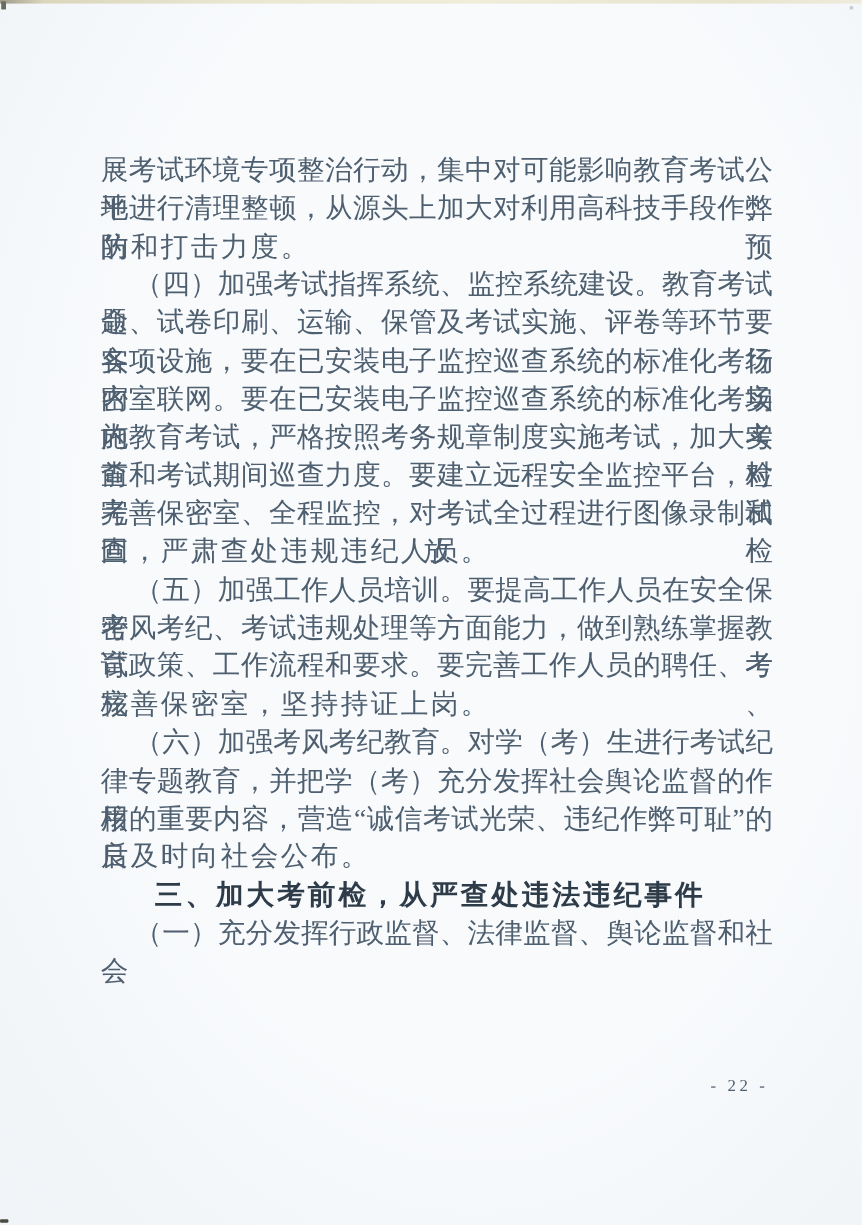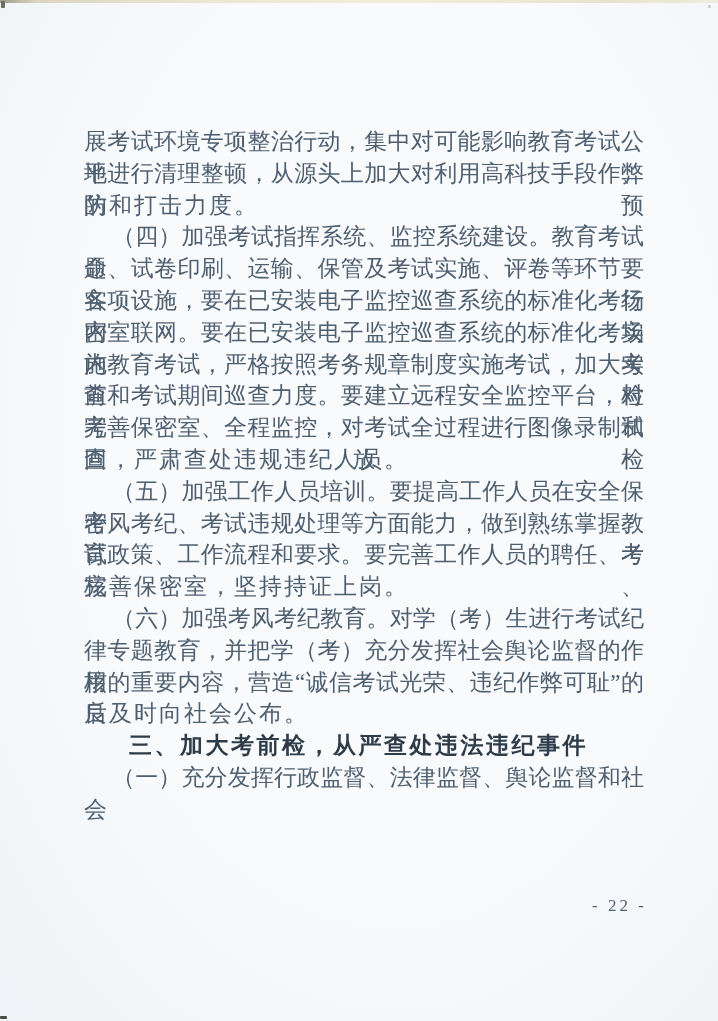--- a/index.html
+++ b/index.html
@@ -54,21 +54,21 @@
     font-family: "Liberation Sans", sans-serif;
     font-weight: 700;
     color: #2e3c49;
     text-indent: 45px;
     letter-spacing: 2.5px;
   }
   .page-number {
     position: absolute;
     left: 592px;
     top: 896px;
-    font-size: 17px;
+    font-size: 14px;
     line-height: 20px;
     color: #51606f;
     letter-spacing: 3px;
     white-space: nowrap;
   }
 </style>
 </head>
 <body>
 
 <div class="page">

